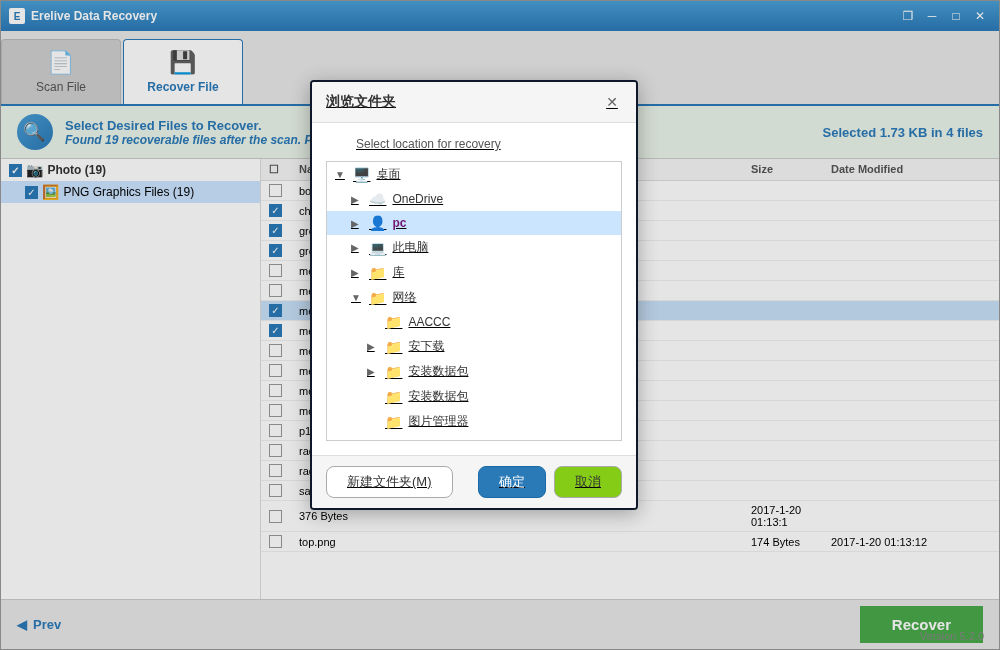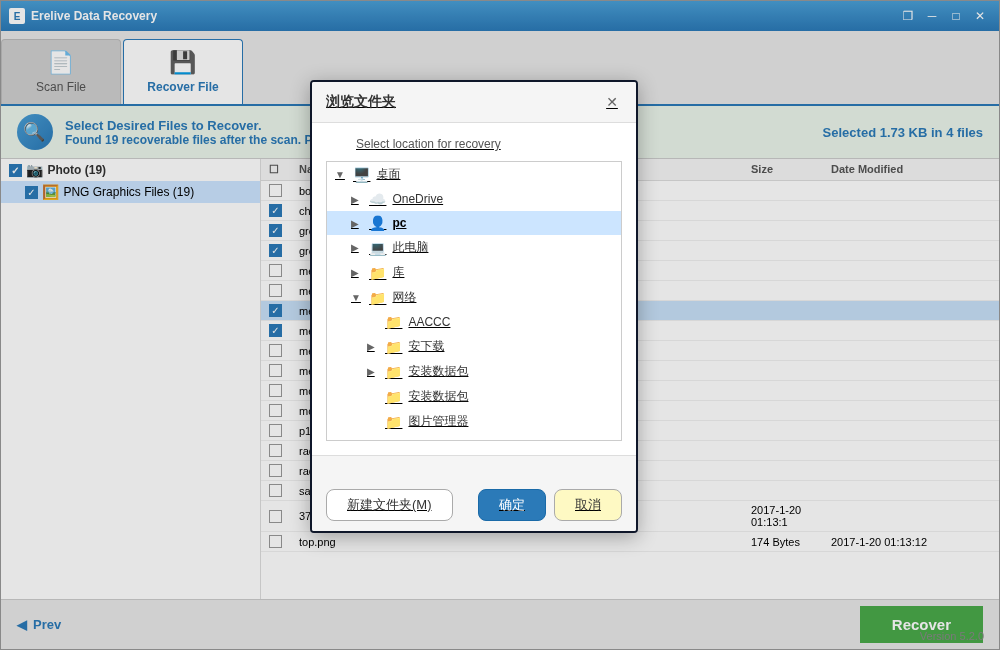--- a/index.html
+++ b/index.html
@@ -133,21 +133,21 @@
     }
     .info-title {
       font-weight: bold;
       color: #2b7ab8;
       font-size: 13px;
     }
     .info-sub {
       color: #555;
       font-size: 12px;
     }
-    .info-sub span { color: #2b7ab8; font-weight: bold; }
+    .info-sub span { color: #2b7ab8; font-weight: bold; font-style: italic; }
     .info-right {
       color: #2b7ab8;
       font-size: 13px;
       font-weight: 600;
     }
 
     
     .content-area {
       display: flex;
       flex: 1;
@@ -347,34 +347,33 @@
       justify-content: space-between;
       align-items: center;
       border-top: 1px solid #ddd;
       background: #f5f5f5;
     }
     .dialog-btn {
       padding: 6px 20px;
       border-radius: 8px;
       cursor: pointer;
       font-size: 13px;
-      margin-top: 23px;
     }
     .btn-new-folder {
       background: white;
       border: 1px solid #aaa;
       color: #333;
     }
     .btn-confirm {
       background: #2b7ab8;
       border: 1px solid #1a6aa8;
       color: white;
     }
     .btn-cancel {
-      background: #fef9c3;
+      background: #84cc16;
       border: 1px solid #aaa;
       color: #333;
     }
   </style>
 </head>
 <body>
 
 <div class="main-window">
 
   <div class="title-bar">
@@ -571,21 +570,21 @@
 
         <div class="folder-item indent1">
           <span class="folder-expand">▶</span>
           <span class="folder-icon">☁️</span>
           <span class="folder-label">OneDrive</span>
         </div>
 
         <div class="folder-item indent1 selected">
           <span class="folder-expand">▶</span>
           <span class="folder-icon">👤</span>
-          <span class="folder-label" style="color:#000000; font-weight:600;text-align:center;">pc</span>
+          <span class="folder-label" style="color:#701a75; font-weight:600;text-align:center;">pc</span>
         </div>
 
         <div class="folder-item indent1">
           <span class="folder-expand">▶</span>
           <span class="folder-icon">💻</span>
           <span class="folder-label">此电脑</span>
         </div>
 
         <div class="folder-item indent1">
           <span class="folder-expand">▶</span>

